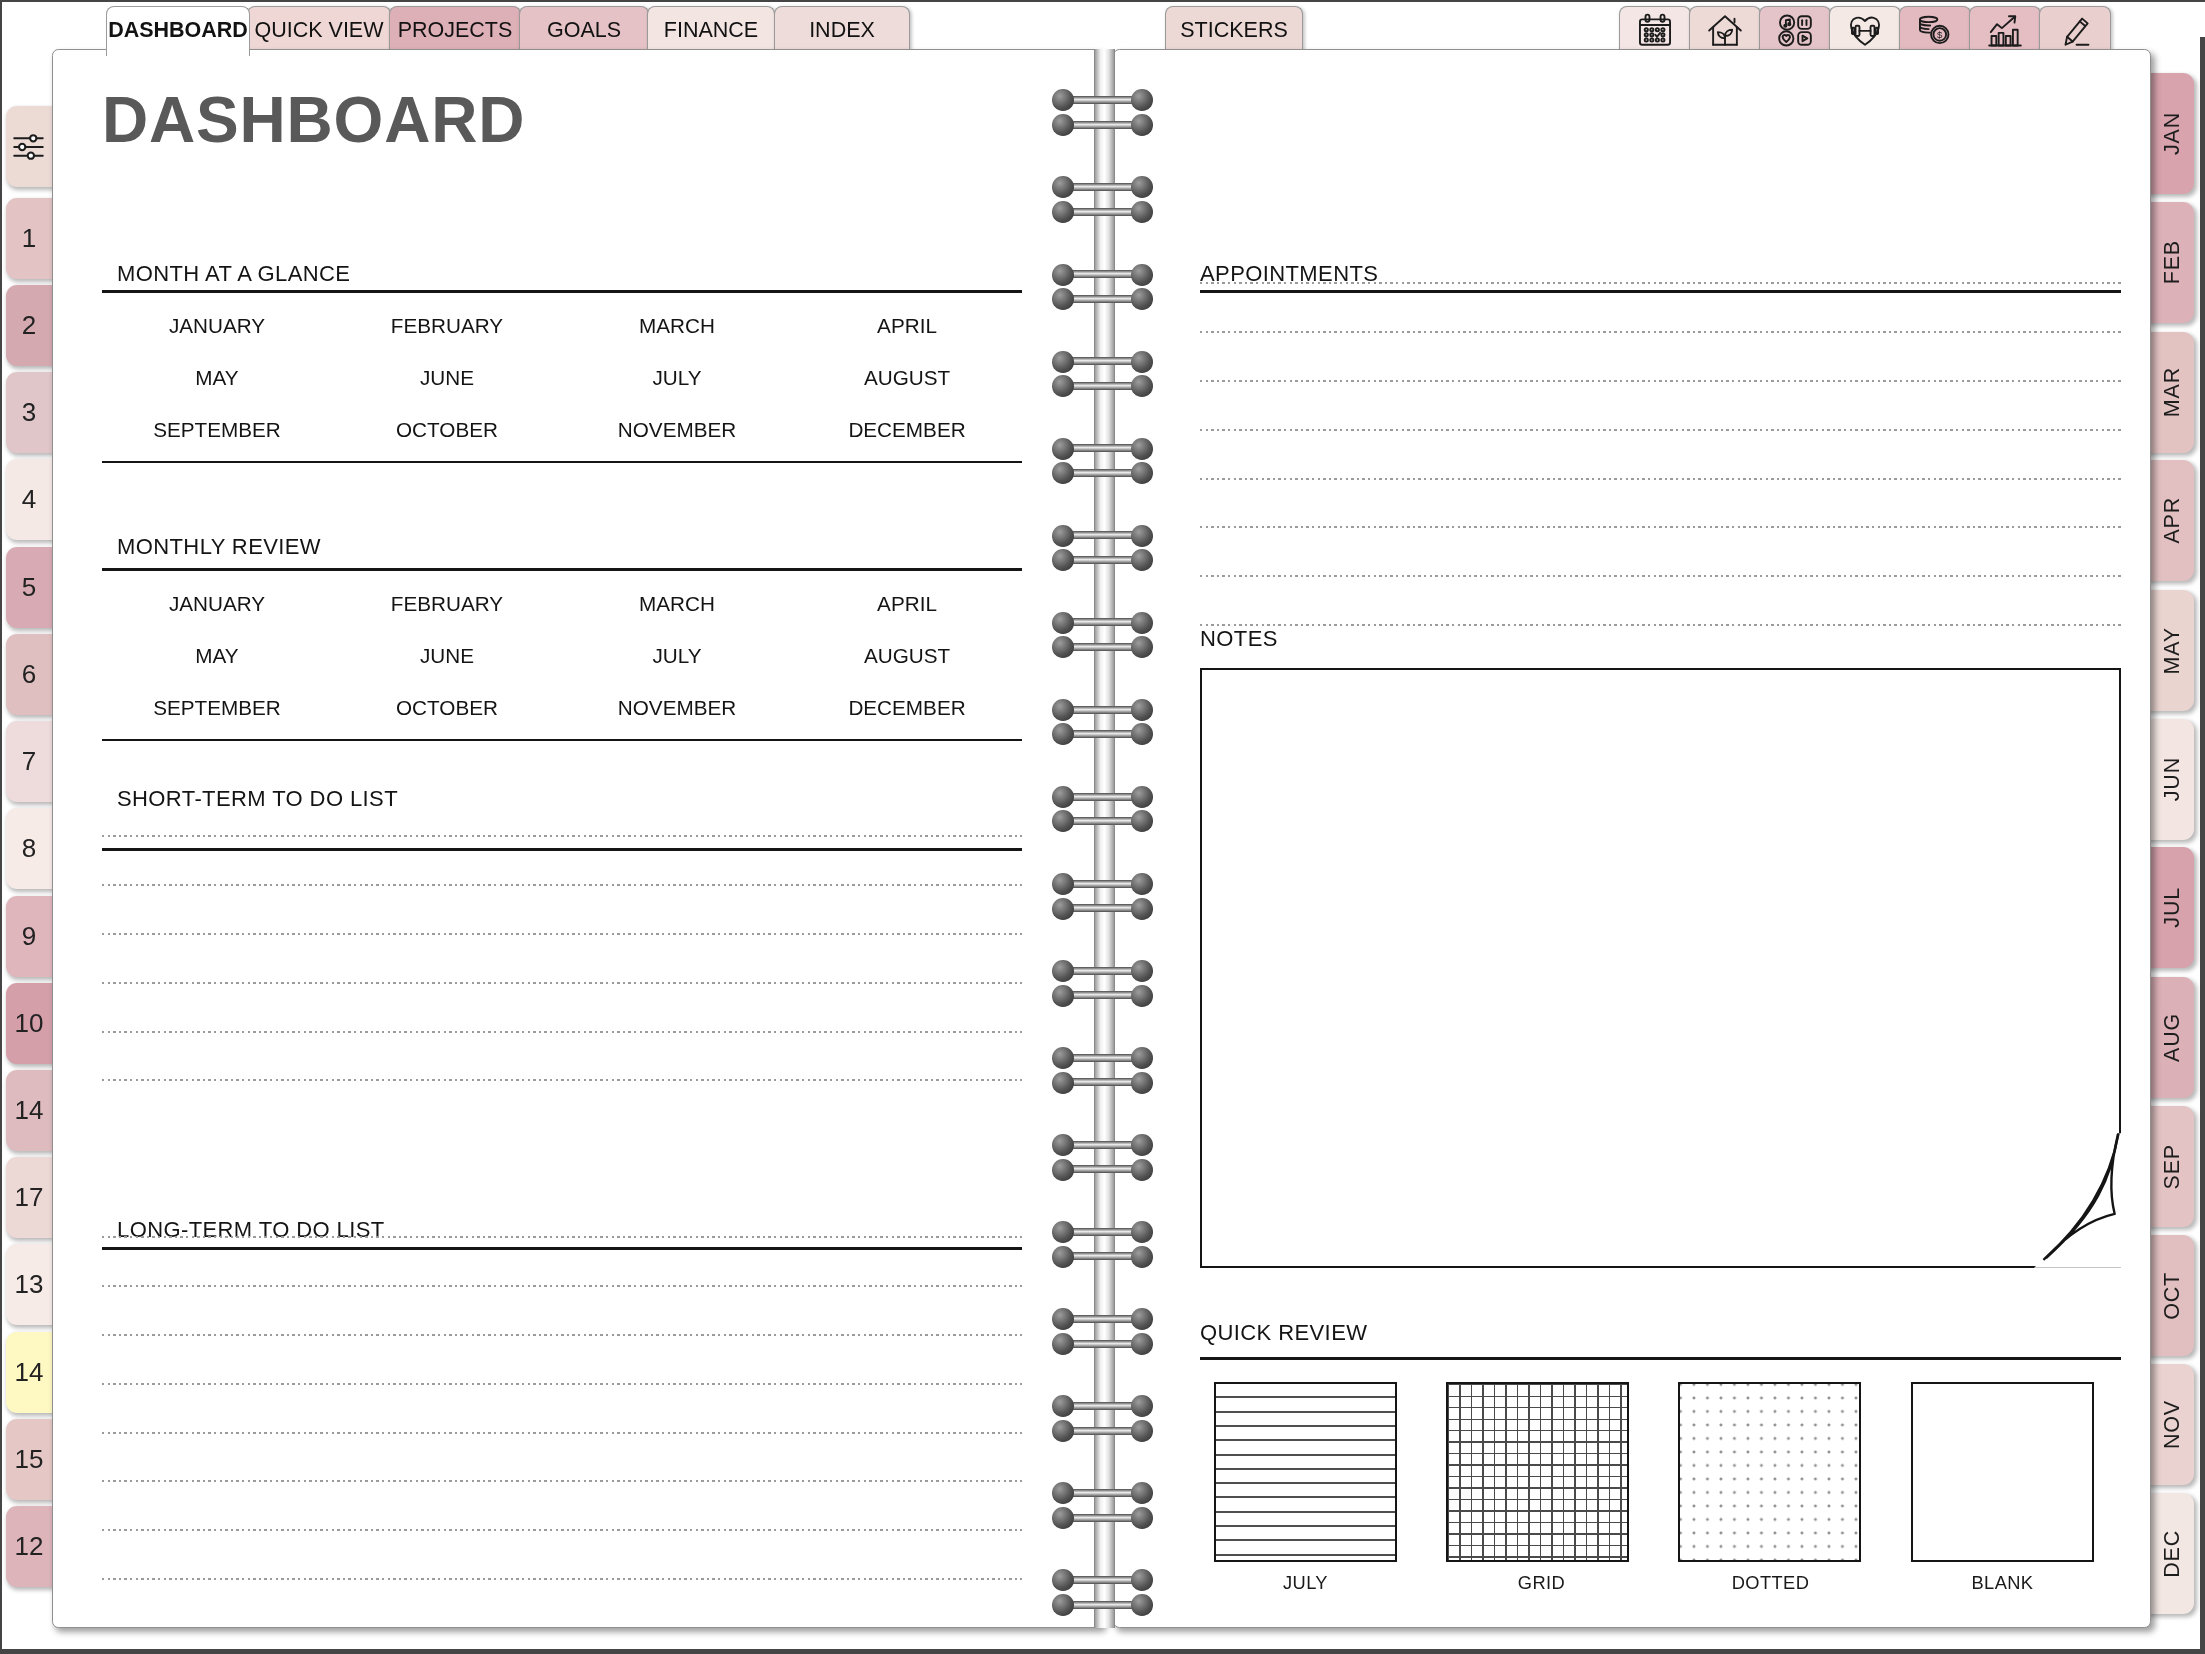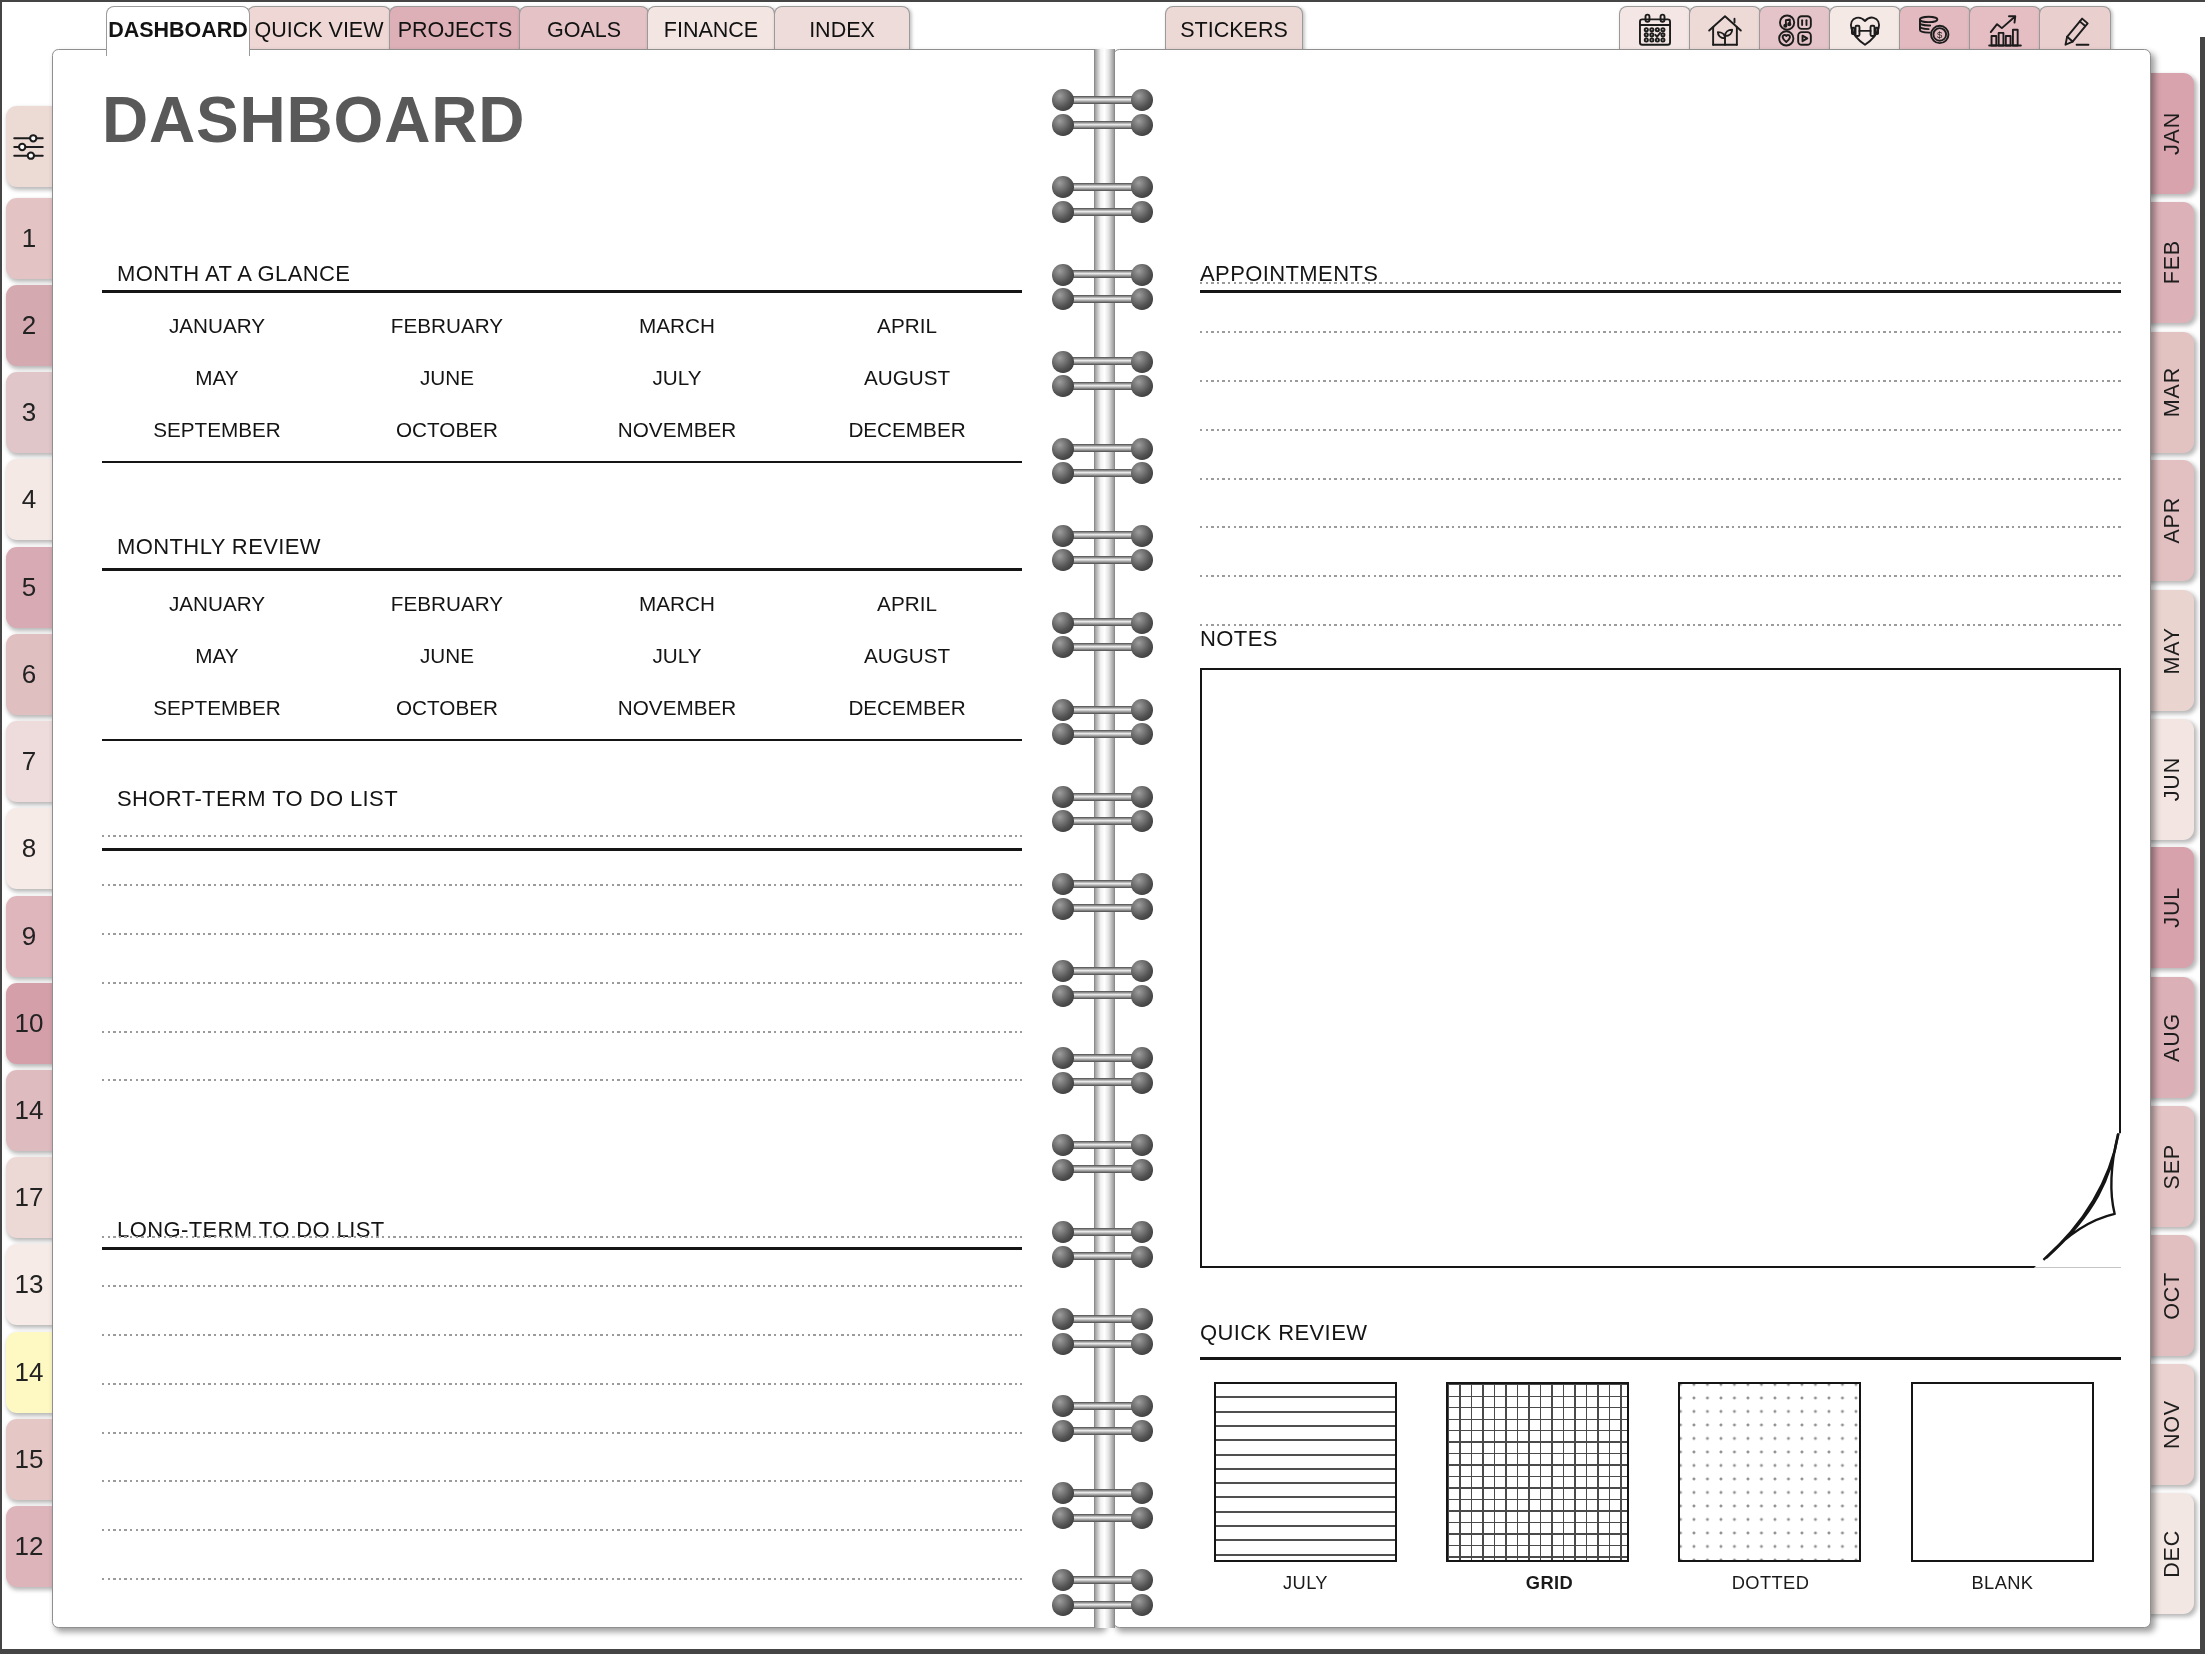--- a/index.html
+++ b/index.html
@@ -341,21 +341,21 @@
     </div>
 
     <div class="shead" style="left:86px;top:1270px;">QUICK REVIEW</div>
     <div class="sline" style="left:86px;top:1307px;width:921px;"></div>
 
     <div class="qbox lined" style="left:100px;"></div>
     <div class="qbox grid" style="left:332px;"></div>
     <div class="qbox dotted" style="left:564px;"></div>
     <div class="qbox" style="left:797px;"></div>
     <div class="qlabel" style="left:84px;">JULY</div>
-    <div class="qlabel" style="left:328px;font-weight:bold;">GRID</div>
+    <div class="qlabel" style="left:320px;">GRID</div>
     <div class="qlabel" style="left:549px;">DOTTED</div>
     <div class="qlabel" style="left:781px;">BLANK</div>
   </div>
 
   <div class="spine"></div>
   <div id="spiral">
       <div class="wire" style="top: 96px;"></div>
       <div class="ball" style="left: 1052px; top: 89px;"></div>
       <div class="ball" style="left: 1131px; top: 89px;"></div>
       <div class="wire" style="top: 121px;"></div>

